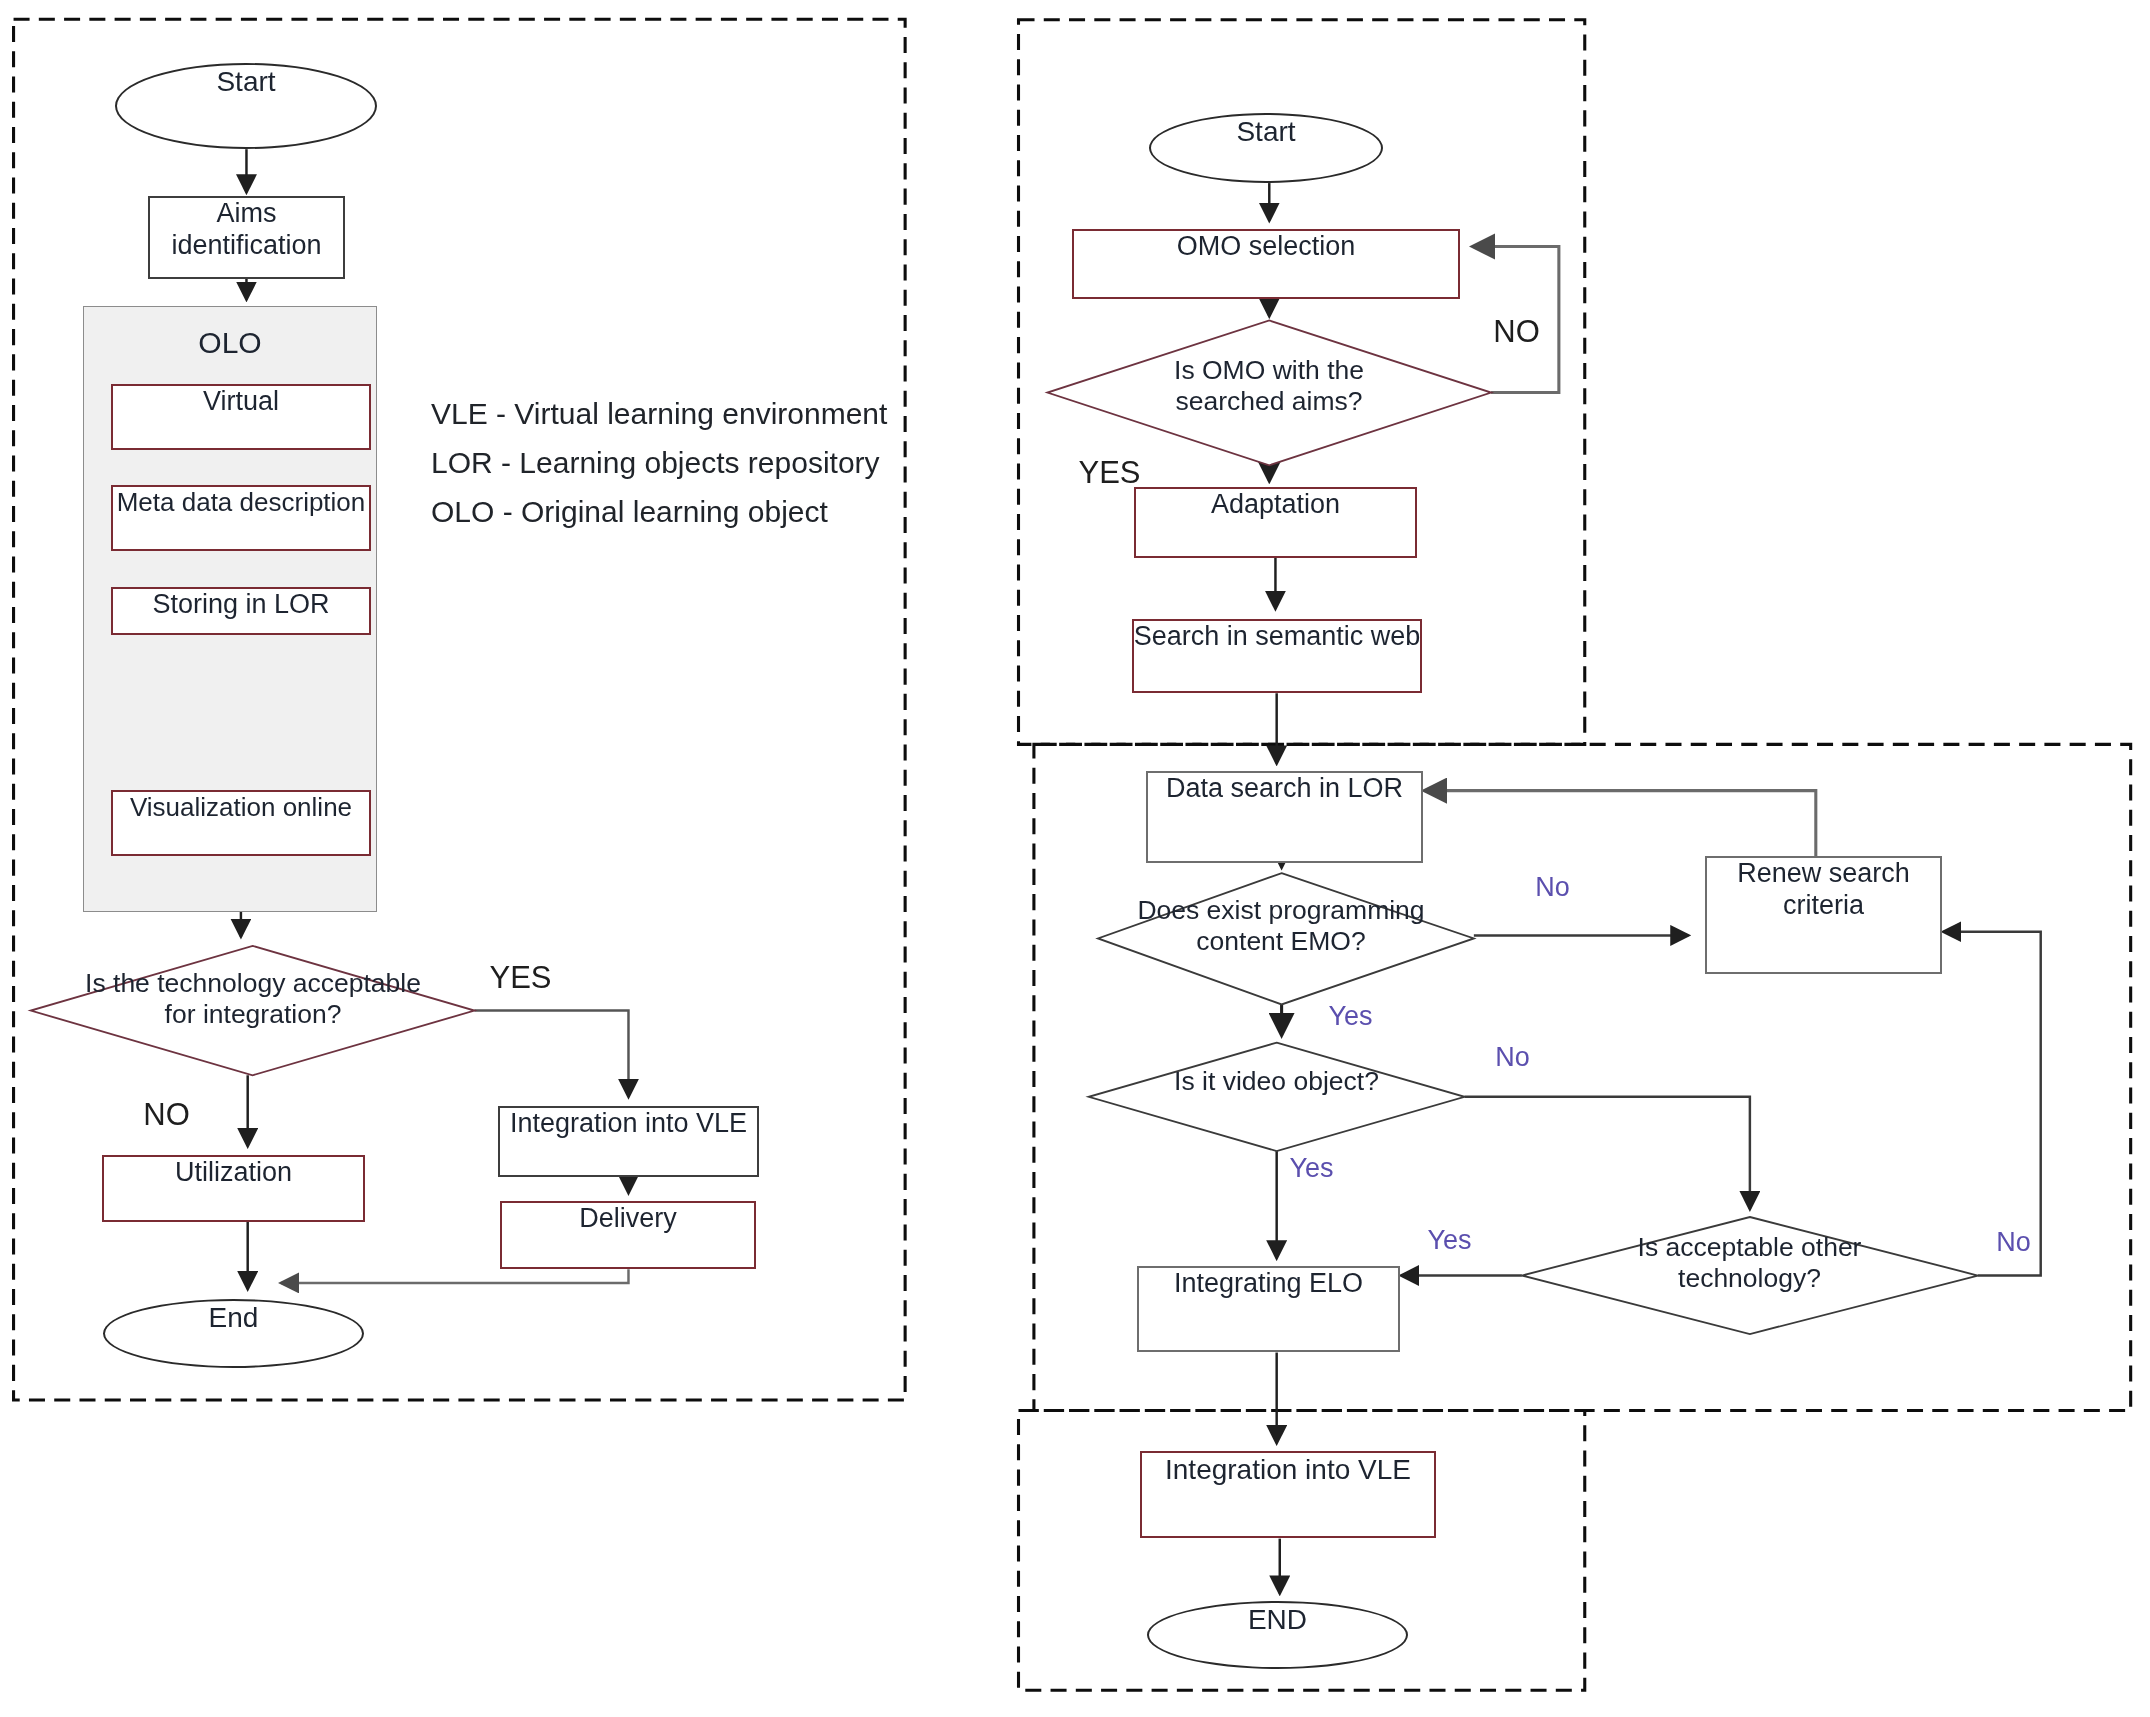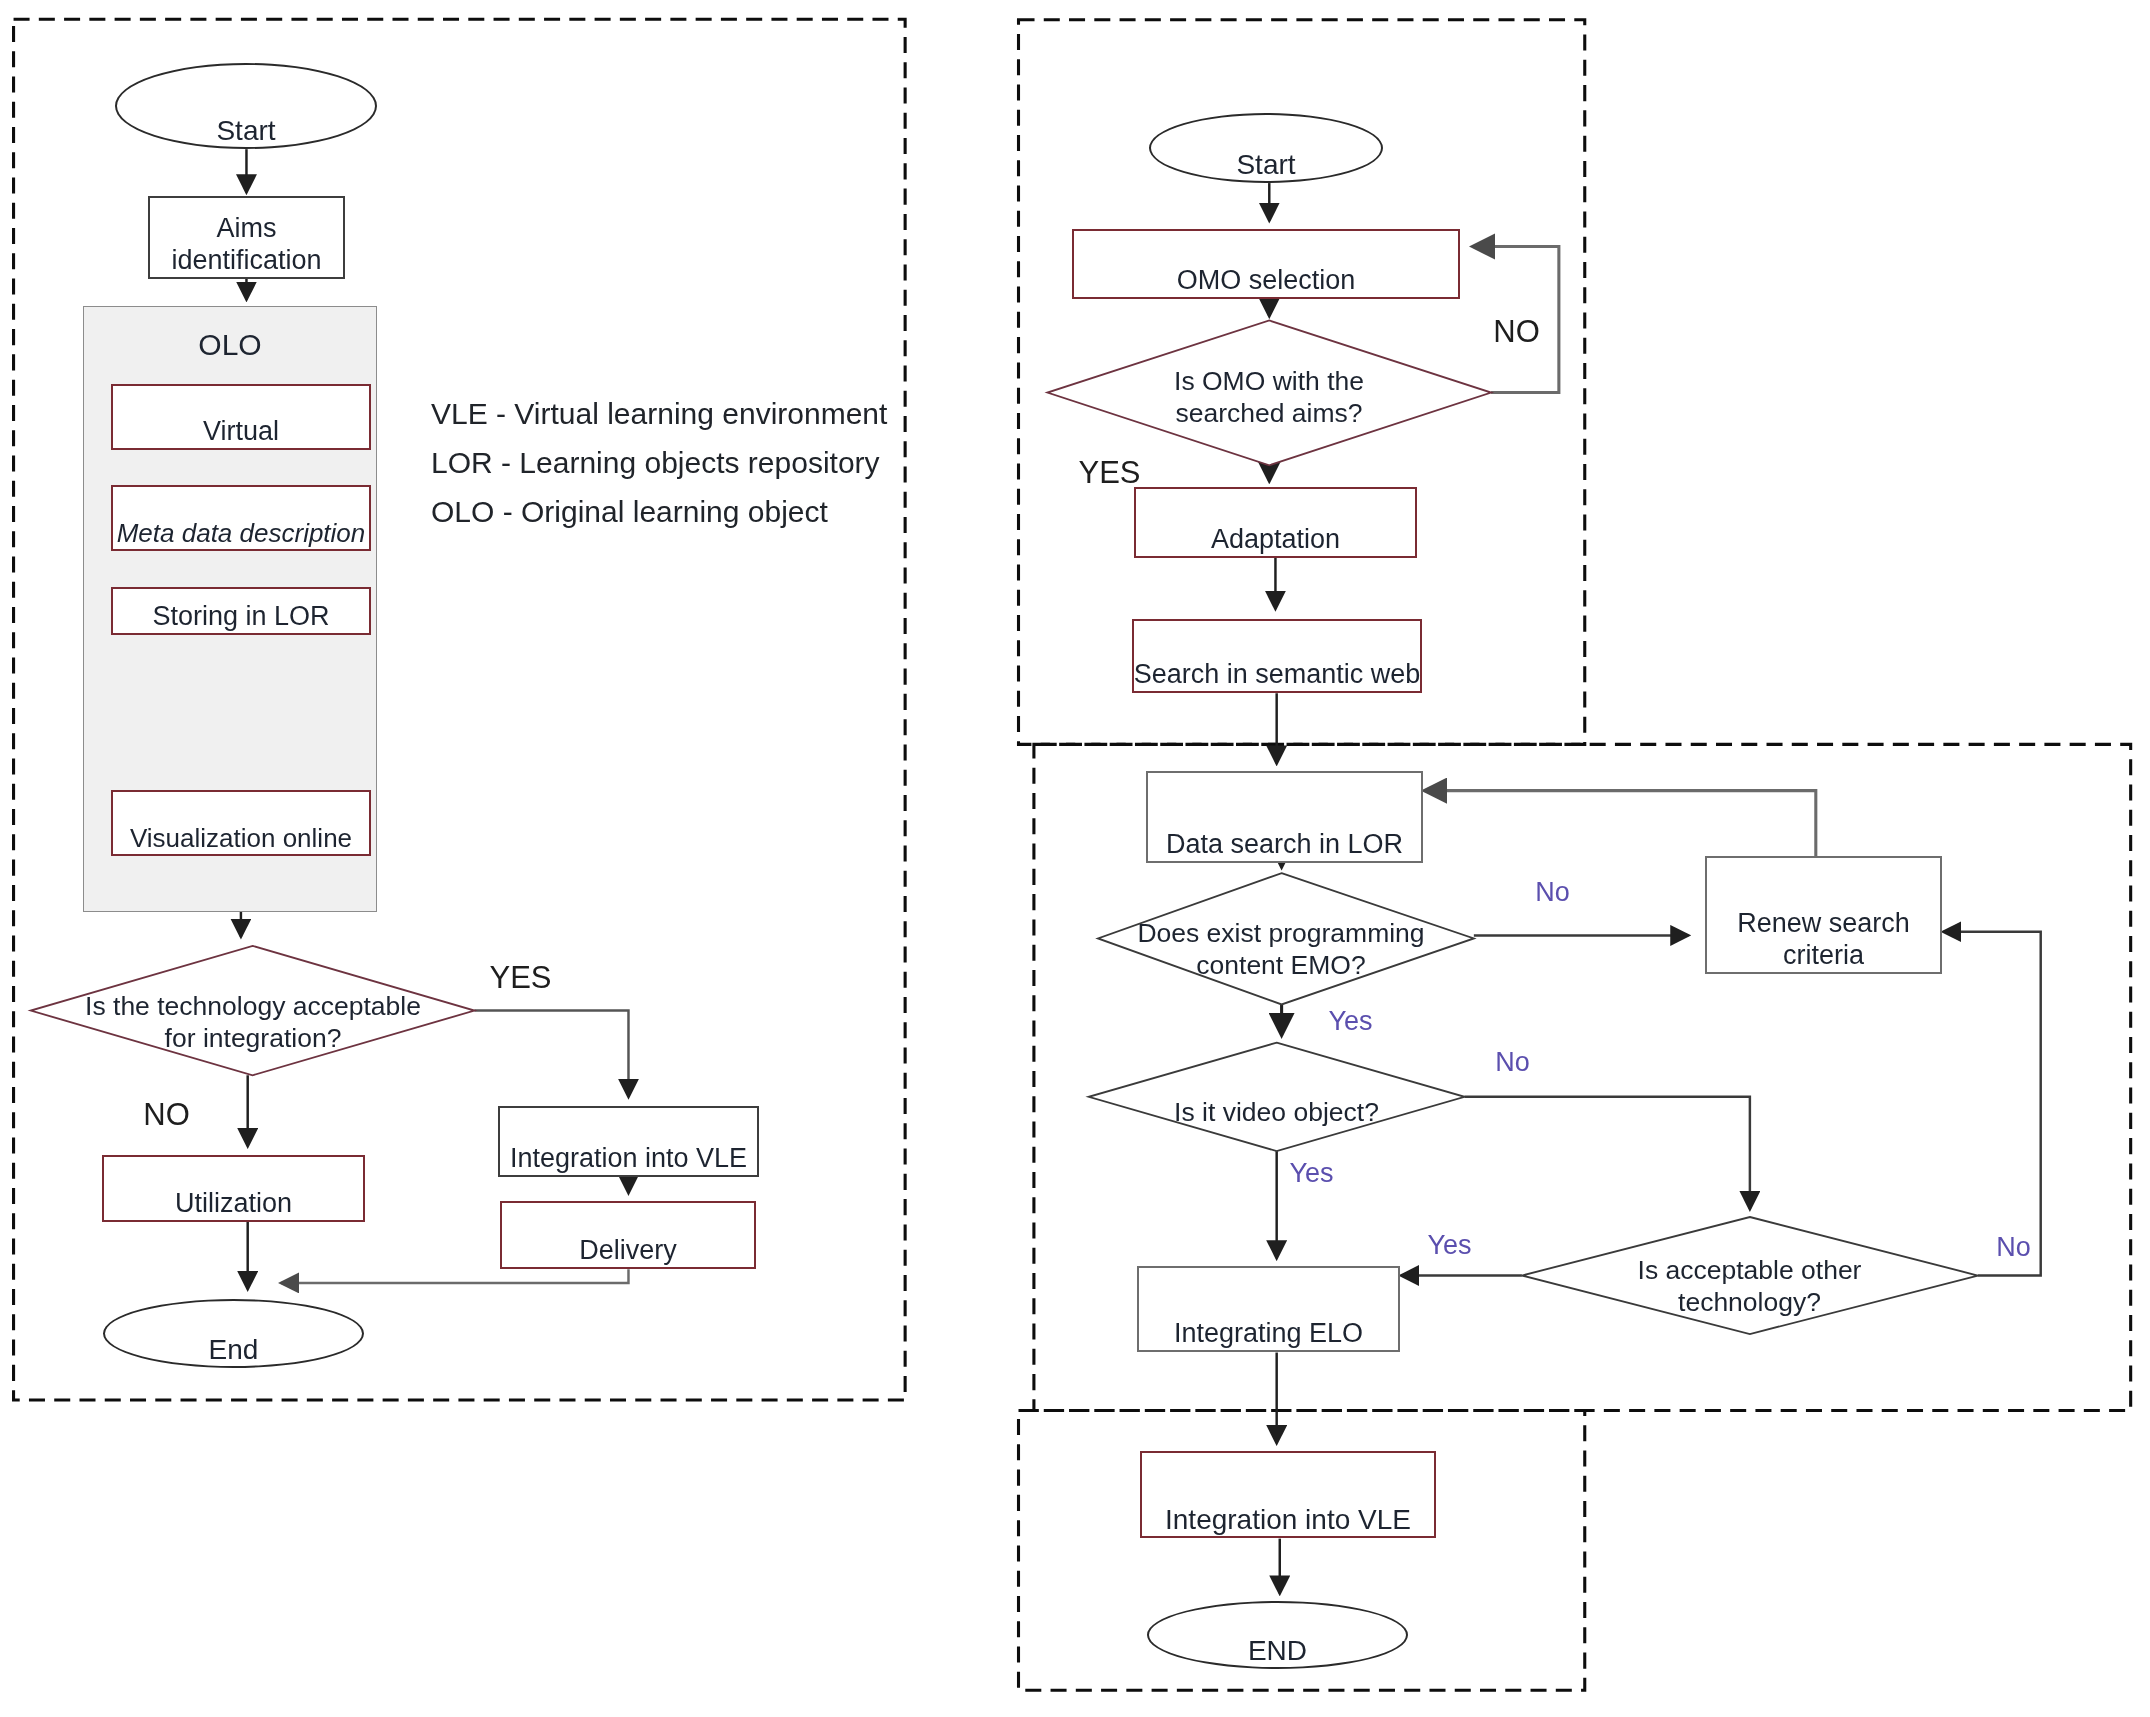--- a/index.html
+++ b/index.html
@@ -7,21 +7,21 @@
     position:relative;
     width:2151px;height:1718px;
     background:#ffffff;
     font-family:"Liberation Sans", sans-serif;
     color:#1d2430;
     overflow:hidden;
   }
   svg.wires{position:absolute;left:0;top:0;width:2151px;height:1718px;}
   .node{
     position:absolute;
-    display:flex;align-items:flex-end;justify-content:center;
+    display:flex;align-items:flex-start;justify-content:center;
     text-align:center;box-sizing:border-box;
     background:#ffffff;
     font-size:27px;line-height:1.18;
     color:#1d2430;
   }
   .rect{border:2.5px solid #7a2b33;}
   .rect-dark{border:2.5px solid #3d3d3d;}
   .rect-gray{border:2.5px solid #6e6e6e;margin-left:8px;}
   .ellipse{border:2.5px solid #2a2a2a;border-radius:50%;font-size:28px;}
   .container-box{
@@ -107,21 +107,21 @@
   </div>
 
   <div class="container-box" style="left:83px;top:306px;width:294px;height:606px;"></div>
   <div class="node bare f48" style="left:83px;top:325px;width:294px;height:37px;">
     <span>OLO</span>
   </div>
 
   <div class="node rect nowrap" style="left:111px;top:384px;width:260px;height:66px;">
     <span>Virtual</span>
   </div>
-  <div class="node rect nowrap f42" style="left:111px;top:485px;width:260px;height:66px;font-style:italic;">
+  <div class="node rect nowrap f42" style="left:111px;top:485px;width:260px;height:66px;">
     <span>Meta data description</span>
   </div>
   <div class="node rect nowrap" style="left:111px;top:587px;width:260px;height:48px;">
     <span>Storing in LOR</span>
   </div>
   <div class="node rect nowrap f42" style="left:111px;top:790px;width:260px;height:66px;">
     <span>Visualization online</span>
   </div>
 
   <div class="legend-line" style="left:431px;top:397px;">

